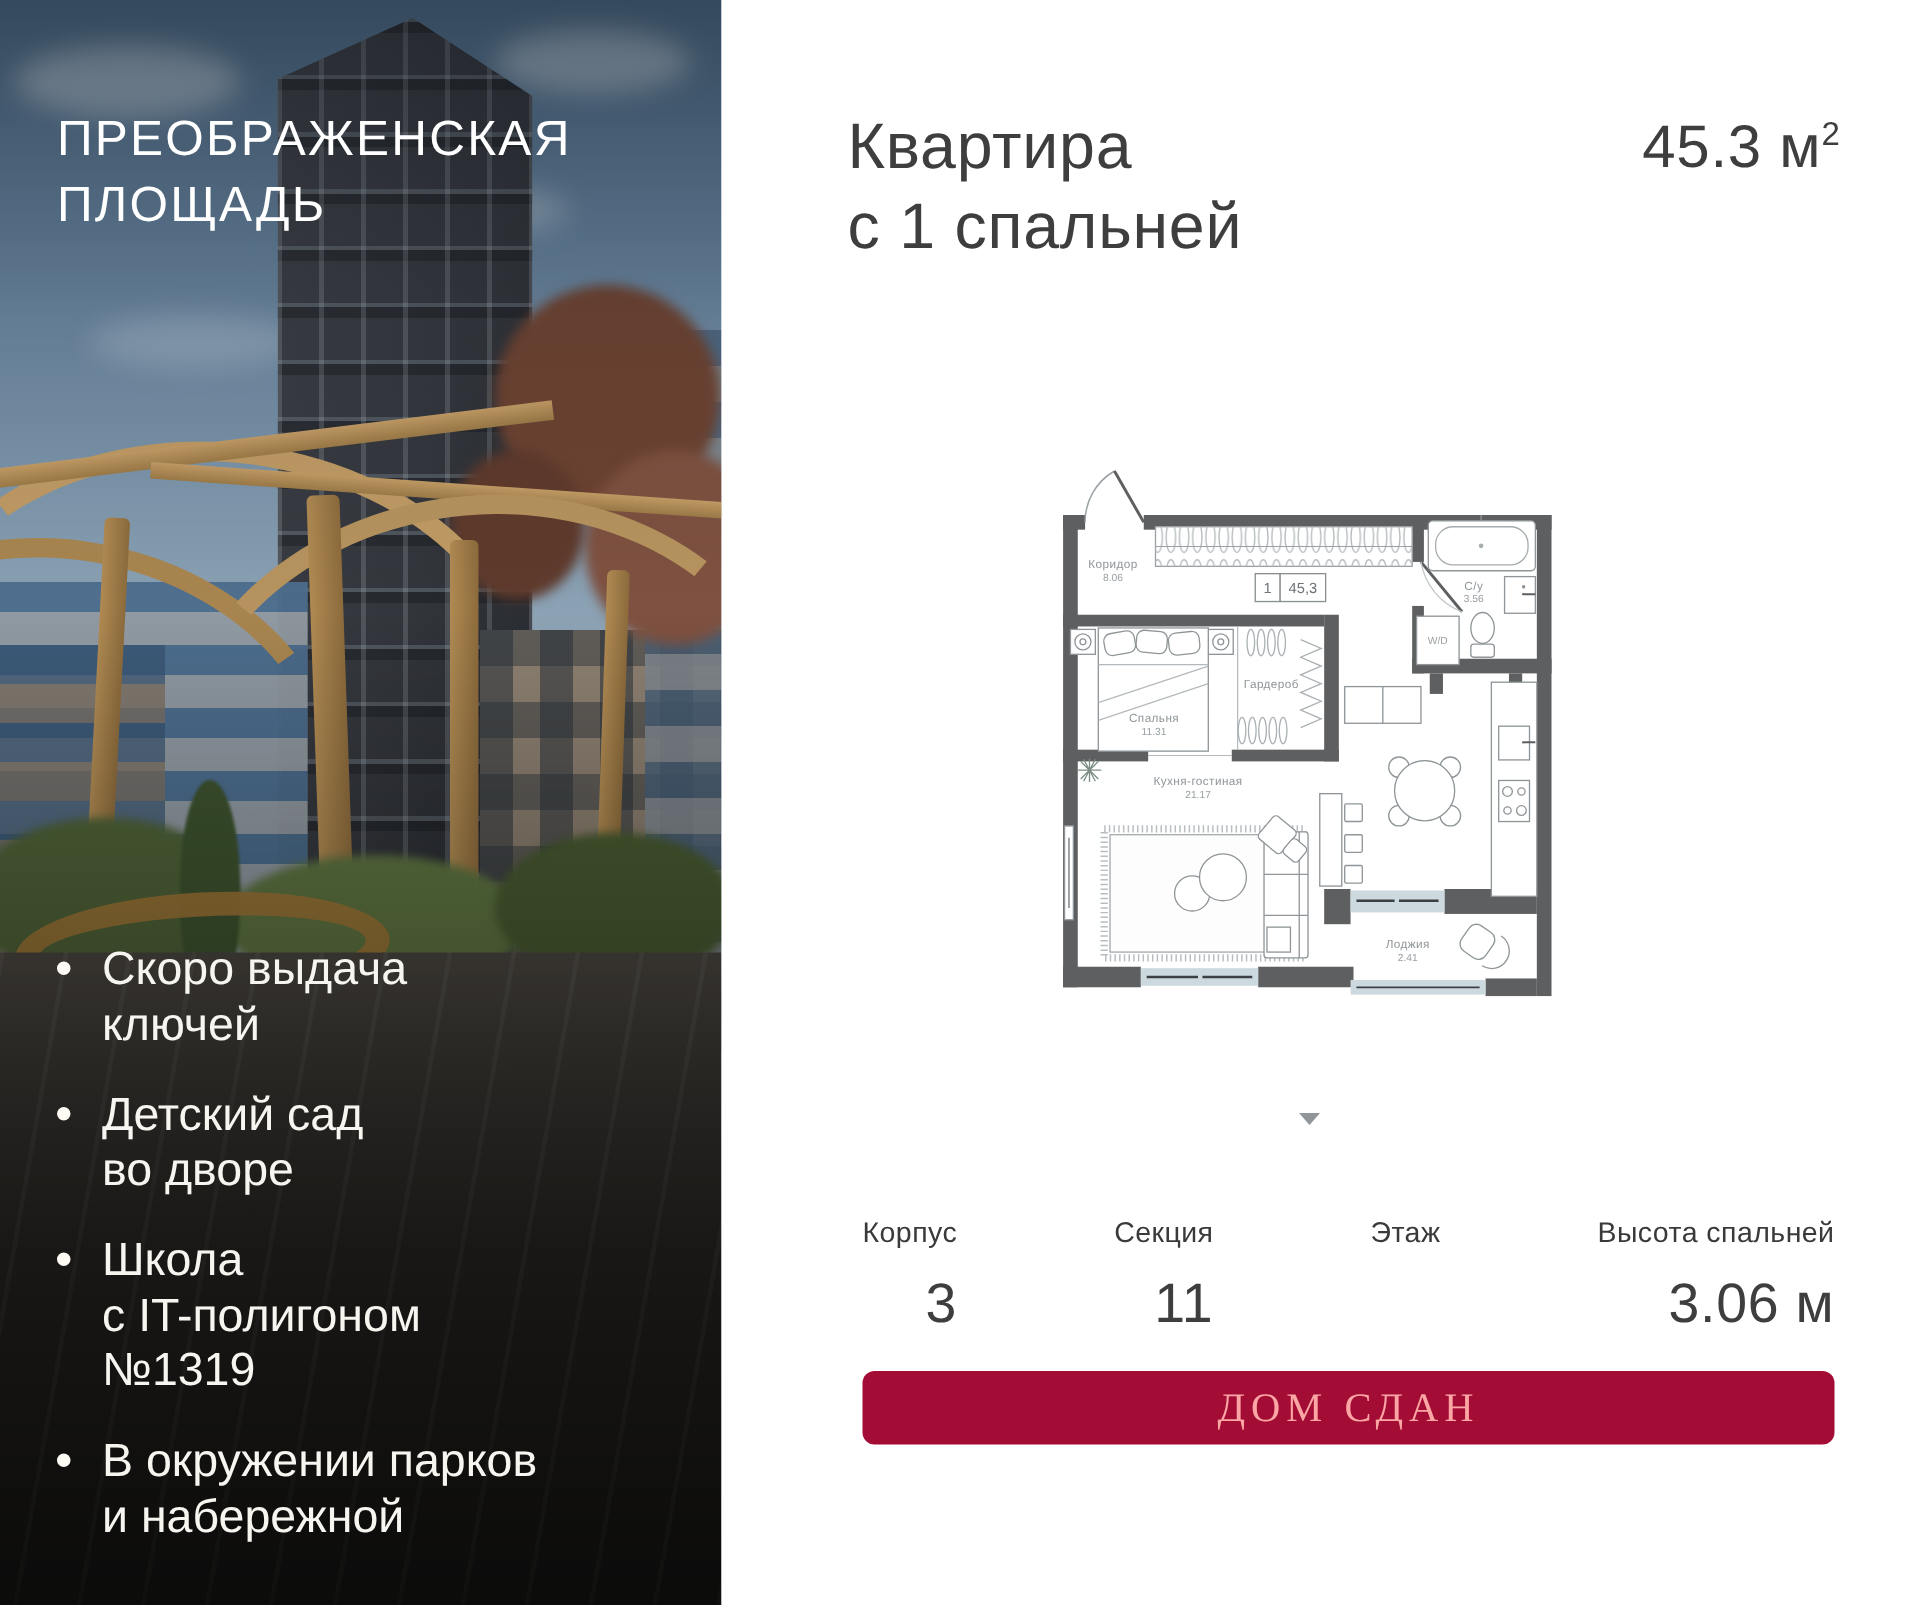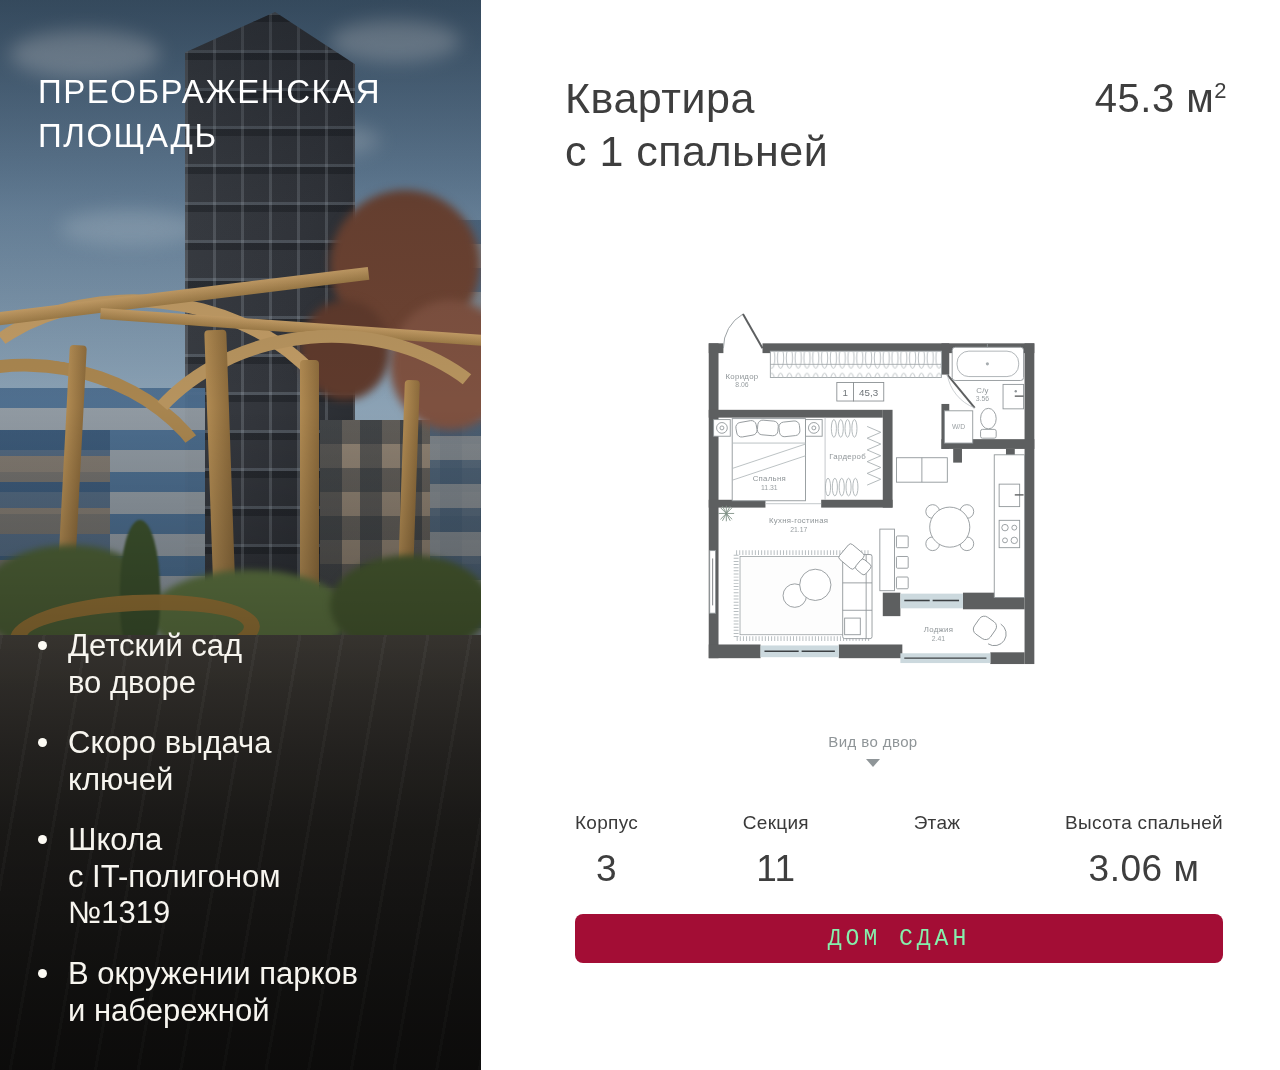--- a/index.html
+++ b/index.html
@@ -83,27 +83,27 @@
   .lbl { font-size:8px; fill:#8f9598; text-anchor:middle; letter-spacing:.3px; }
   .num { font-size:7px; fill:#9aa0a3; text-anchor:middle; }
   .unitnum { font-size:10px; fill:#6f7478; text-anchor:middle; }
 
   .view-note { position:absolute; left:216px; top:733px; width:352px; text-align:center; }
   .view-note .txt { font-size:15px; color:#8f9598; letter-spacing:.4px; font-weight:300; }
   .view-caret { width:0; height:0; border-left:7px solid transparent; border-right:7px solid transparent;
                 border-top:8px solid #8f9598; margin:9px auto 0; }
 
   .info-row { position:absolute; left:94px; right:57px; top:812px; display:flex; justify-content:space-between; }
-  .info-col { text-align:center; }
+  .info-col { text-align:right; }
   .info-label { font-size:19px; color:#3a3a3a; font-weight:400; letter-spacing:.3px; }
   .info-value { font-size:37px; color:#3e3e3e; font-weight:300; margin-top:14px; letter-spacing:.5px; }
 
   .cta { position:absolute; left:94px; right:57px; top:914px; height:49px; border:none; border-radius:8px;
-         background:#A30D35; color:#86efac; font-size:23px; font-weight:300; letter-spacing:4px;
-         font-family:Liberation Mono, monospace; display:flex; align-items:center; justify-content:center; cursor:pointer; }
+         background:#A30D35; color:#fca5a5; font-size:27px; font-weight:300; letter-spacing:4px;
+         font-family:Liberation Serif, serif; display:flex; align-items:center; justify-content:center; cursor:pointer; }
 </style>
 </head>
 <body>
 
 <div class="card">
 
   <div class="photo">
     <div class="layer sky">
       <div class="cloud c1"></div>
       <div class="cloud c2"></div>
@@ -131,24 +131,24 @@
     <div class="green g2"></div>
     <div class="green g3"></div>
     <div class="conifer"></div>
     <div class="planter"></div>
     <div class="layer ground"></div>
     <div class="layer overlay"></div>
 
     <div class="photo-title">ПРЕОБРАЖЕНСКАЯ
 ПЛОЩАДЬ</div>
     <ul class="features">
+      <li>Скоро выдача
+ключей</li>
       <li>Детский сад
 во дворе</li>
-      <li>Скоро выдача
-ключей</li>
       <li>Школа
 с IT-полигоном
 №1319</li>
       <li>В окружении парков
 и набережной</li>
     </ul>
   </div>
 
   <div class="content">
 
@@ -316,21 +316,20 @@
           <text class="lbl" x="154" y="168">Гардероб</text>
           <text class="lbl" x="104" y="234">Кухня-гостиная</text>
           <text class="num" x="104" y="243">21.17</text>
           <text class="lbl" x="247" y="345">Лоджия</text>
           <text class="num" x="247" y="354">2.41</text>
         </g>
       </svg>
     </div>
 
     <div class="view-note">
-      <div class="txt">Вид во двор</div>
       <div class="view-caret"></div>
     </div>
 
     <div class="info-row">
       <div class="info-col">
         <div class="info-label">Корпус</div>
         <div class="info-value">3</div>
       </div>
       <div class="info-col">
         <div class="info-label">Секция</div>

